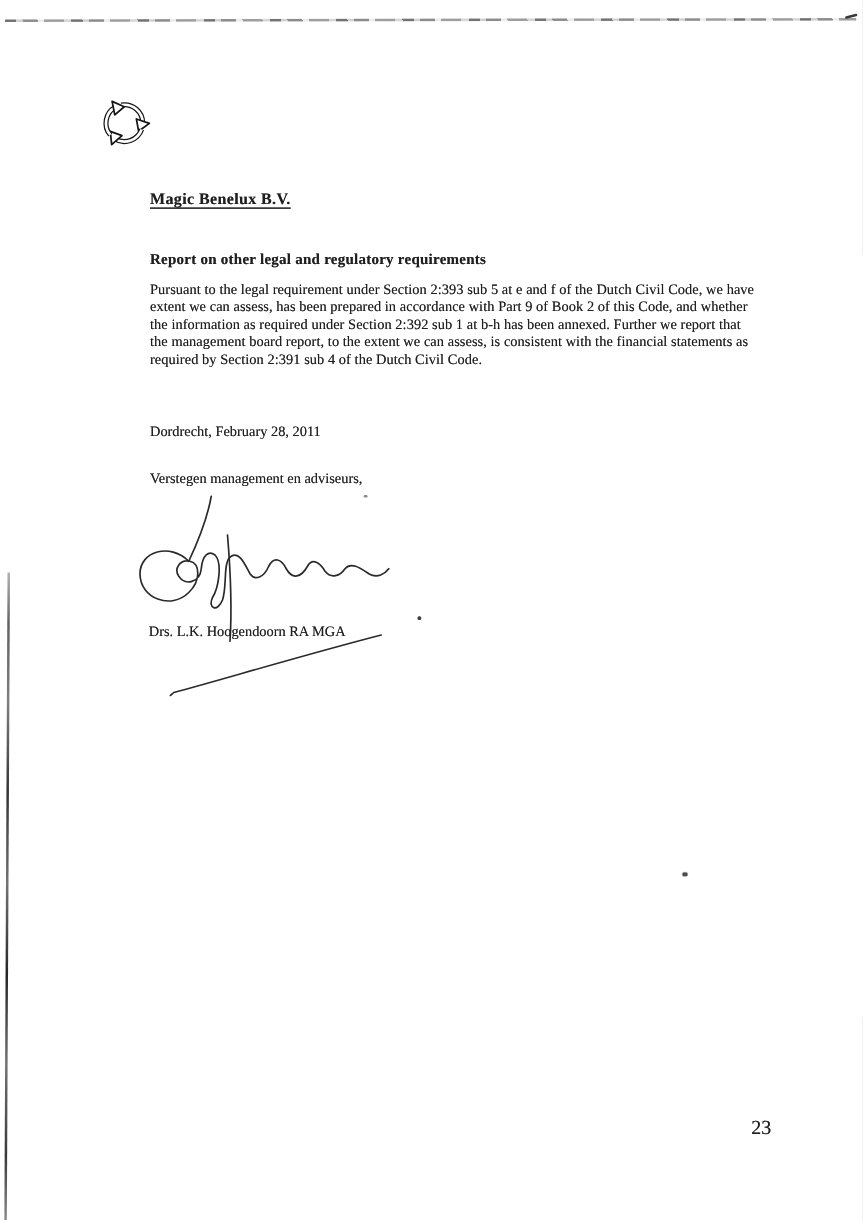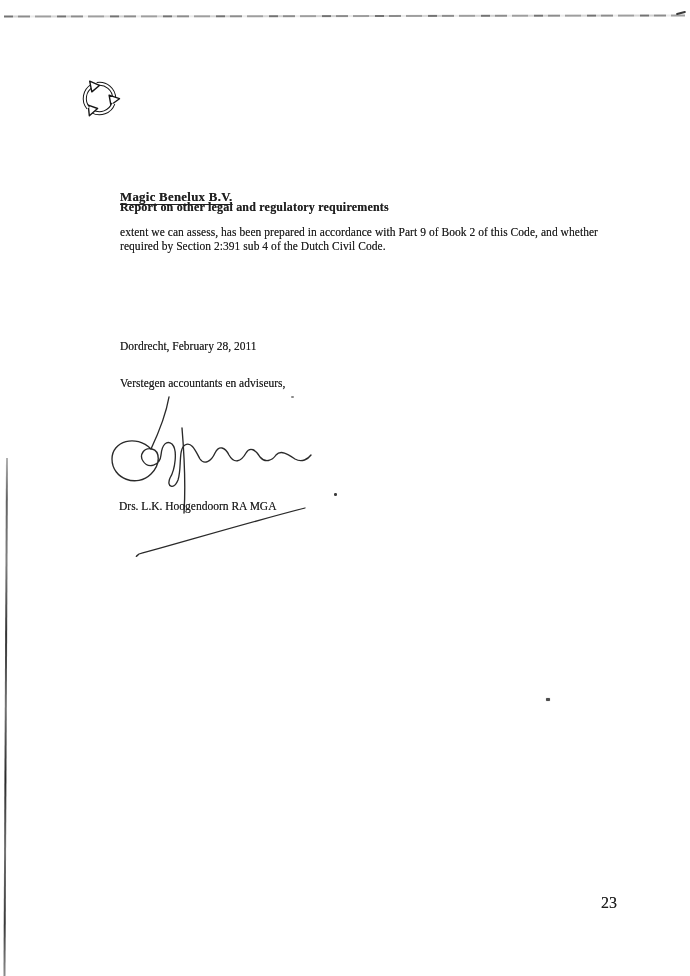--- a/index.html
+++ b/index.html
@@ -39,21 +39,21 @@
   .speck2{position:absolute;left:334px;top:493px;width:2.5px;height:2.5px;background:#3c3c3c;border-radius:50%;}
   .speck3{position:absolute;left:291px;top:396px;width:2.5px;height:1.8px;background:#8a8a8a;border-radius:1px;}
 
   
   .logo{position:absolute;left:76px;top:75px;width:47px;height:47px;filter:blur(.25px);}
 
   
   .company{
     position:absolute;left:120px;top:152px;
     font-size:12.8px;font-weight:bold;letter-spacing:.3px;
-    text-decoration:underline;text-underline-offset:2.5px;text-decoration-thickness:1.2px;margin-top:38px;
+    text-decoration:underline;text-underline-offset:2.5px;text-decoration-thickness:1.2px;
   }
   .section-heading{
     position:absolute;left:120px;top:200px;
     font-size:12px;font-weight:bold;letter-spacing:.2px;white-space:nowrap;
   }
   .paragraph{
     position:absolute;left:120px;top:226px;
     font-size:11.5px;line-height:13.9px;white-space:nowrap;letter-spacing:.05px;
   }
   .dateline{position:absolute;left:120px;top:340px;font-size:11.5px;white-space:nowrap;}
@@ -88,27 +88,30 @@
     <use href="#arr"></use>
     <use href="#arr" transform="rotate(120 24 24)"></use>
     <use href="#arr" transform="rotate(240 24 24)"></use>
   </svg>
 
   <div class="company ink">Magic Benelux B.V.</div>
 
   <div class="section-heading ink">Report on other legal and regulatory requirements</div>
 
   <div class="paragraph ink">
+    <div>Pursuant to the legal requirement under Section 2:393 sub 5 at e and f of the Dutch Civil Code, we have</div>
     <div>extent we can assess, has been prepared in accordance with Part 9 of Book 2 of this Code, and whether</div>
+    <div>the information as required under Section 2:392 sub 1 at b-h has been annexed. Further we report that</div>
+    <div>the management board report, to the extent we can assess, is consistent with the financial statements as</div>
     <div>required by Section 2:391 sub 4 of the Dutch Civil Code.</div>
   </div>
 
   <div class="dateline ink">Dordrecht, February 28, 2011</div>
 
-  <div class="firm ink">Verstegen accountants en adviseurs,</div>
+  <div class="firm ink">Verstegen management en adviseurs,</div>
 
   <svg class="signature-svg" viewBox="0 0 212 126">
     <g fill="none" stroke="#2a2a2a" stroke-width="1.35" stroke-linecap="round">
 
       <path d="M63,3 C60,20 53,38 45,55"></path>
 
       <path d="M45,55
                C30,40 6,47 6,65
                C6,85 31,94 45,80
                C55,70 54,57 46,55

